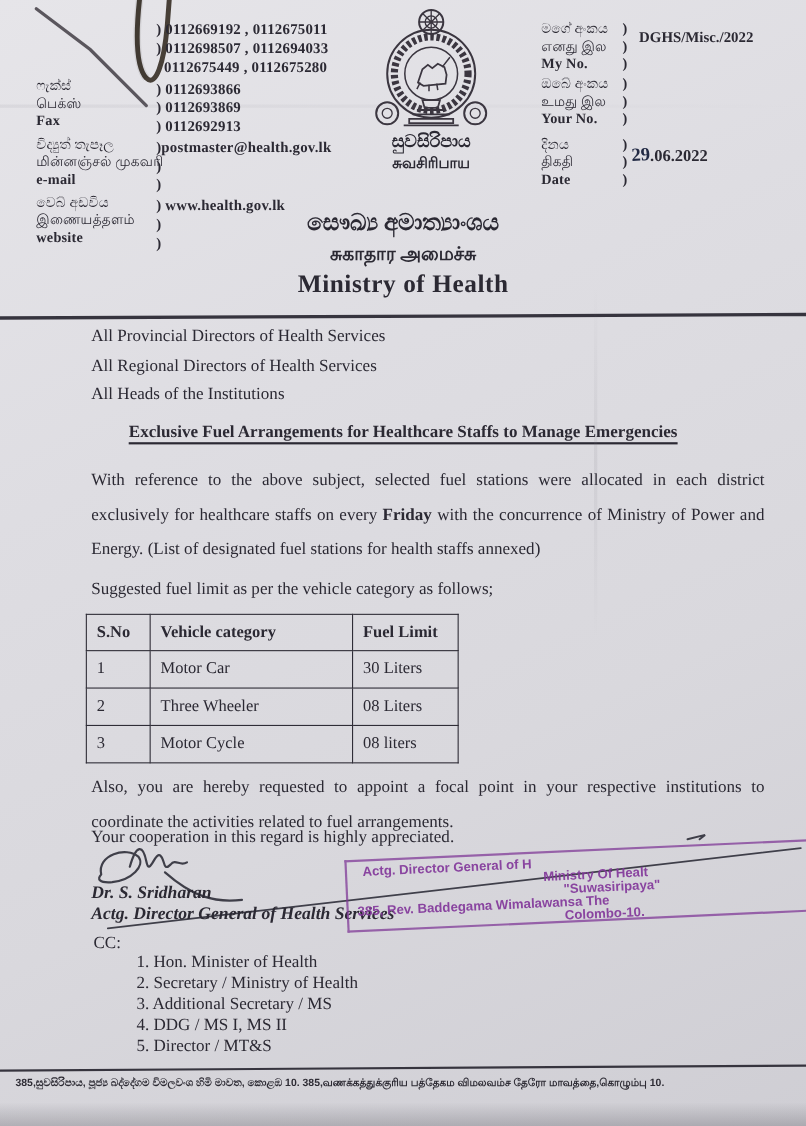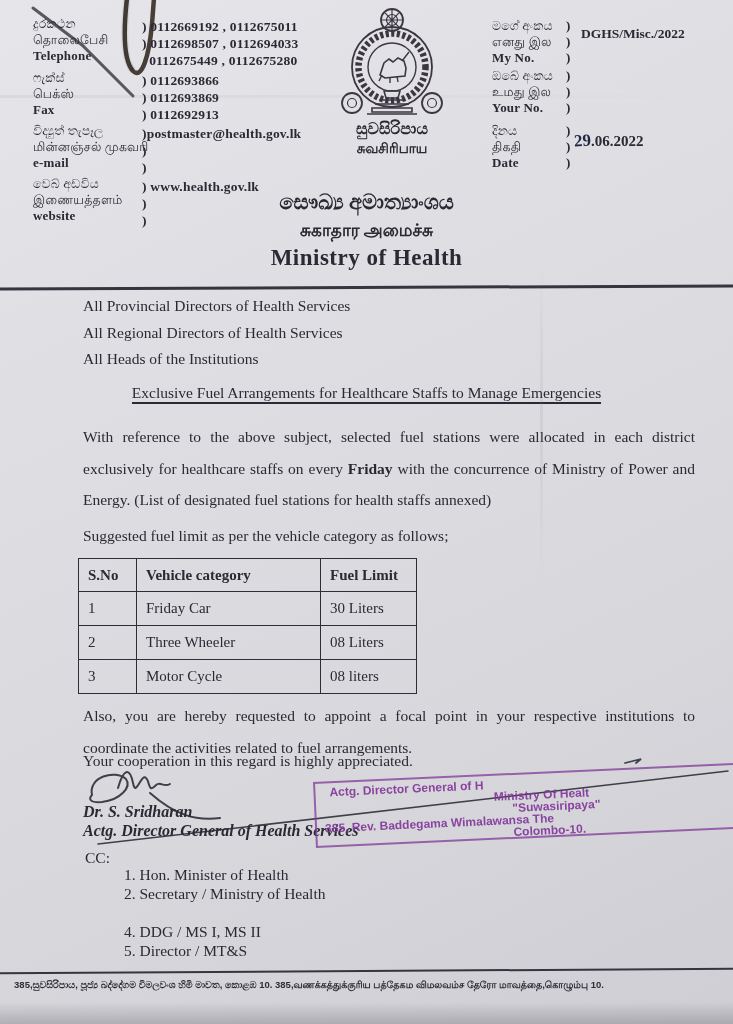--- a/index.html
+++ b/index.html
@@ -25,21 +25,21 @@
   .center-text{left:232px; width:320px; text-align:center;}
   .si-name{font-size:16px; font-weight:bold;}
   .ta-name{font-size:13.5px; font-weight:bold;}
   .en-name{font-size:18px; font-weight:bold; letter-spacing:2px;}
   .title-si{left:0; width:733px; text-align:center; font-size:21px; font-weight:bold;}
   .title-ta{left:0; width:733px; text-align:center; font-size:17px; font-weight:bold;}
   .title-en{left:0; width:733px; text-align:center; font-size:23px; font-weight:bold; letter-spacing:.5px;}
   .rule{left:0; width:733px; height:2.5px; background:#36343e;}
   .recipient{left:83px; font-size:15.5px;}
   .subject-wrap{left:0; width:733px; text-align:center;}
-  .subject-wrap span{font-weight:normal; font-size:15.5px; border-bottom:2px solid #2b2933; padding-bottom:1px;}
+  .subject-wrap span{font-weight:bold; font-size:15.5px; border-bottom:2px solid #2b2933; padding-bottom:1px;}
   .para{left:83px; width:612px; font-size:15.5px; line-height:31.5px; text-align:justify;}
   .line{left:83px; font-size:15.5px;}
   
   table.fuel{border-collapse:collapse; position:absolute; left:78px; top:558px;}
   table.fuel th, table.fuel td{
     border:1.7px solid #2f2d37; font-size:15px; text-align:left;
     padding:3px 6px 3px 9px; vertical-align:middle;
   }
   table.fuel th{font-weight:bold; height:26px;}
   table.fuel td{height:27px; font-weight:normal;}
@@ -68,25 +68,20 @@
 <body>
 
 <div id="page">
 
   <svg class="abs" style="left:0;top:0;" width="733" height="130" aria-hidden="true">
     <path d="M33,8 L82,45 L133,96" stroke="#423d44" stroke-width="3" fill="none" stroke-linecap="round" opacity=".85"></path>
     <path d="M127,-2 C123,34 124,61 133,71 C142,80 149,56 152,24 L154,-2" stroke="#473f37" stroke-width="4.5" fill="none" stroke-linecap="round"></path>
     <path d="M127,-2 C123,34 124,61 133,71" stroke="rgba(0,0,0,.25)" stroke-width="7" fill="none" opacity=".3"></path>
   </svg>
 
-  <div class="abs lblstack" style="left:33px;top:16px;">
-    <div>දුරකථන</div>
-    <div>தொலைபேசி</div>
-    <div class="en">Telephone</div>
-  </div>
   <div class="abs valstack" style="left:142px;top:18px;">
     <div>) 0112669192 , 0112675011</div>
     <div>) 0112698507 , 0112694033</div>
     <div>  0112675449 , 0112675280</div>
   </div>
 
   <div class="abs lblstack" style="left:33px;top:70px;">
     <div>ෆැක්ස්</div>
     <div>பெக்ஸ்</div>
     <div class="en">Fax</div>
@@ -201,21 +196,21 @@
     <thead>
       <tr>
         <th class="col-sno">S.No</th>
         <th class="col-veh">Vehicle category</th>
         <th class="col-fuel">Fuel Limit</th>
       </tr>
     </thead>
     <tbody>
       <tr>
         <td>1</td>
-        <td>Friday Car</td>
+        <td>Motor Car</td>
         <td>30 Liters</td>
       </tr>
       <tr>
         <td>2</td>
         <td>Three Wheeler</td>
         <td>08 Liters</td>
       </tr>
       <tr>
         <td>3</td>
         <td>Motor Cycle</td>
@@ -246,20 +241,21 @@
     <div class="st1">Actg. Director General of H</div>
     <div class="st2">Ministry Of Healt</div>
     <div class="st3">"Suwasiripaya"</div>
     <div class="st4">385, Rev. Baddegama Wimalawansa The</div>
     <div class="st5">Colombo-10.</div>
   </div>
 
   <div class="abs cc-label" style="top:849px;margin-left:23px;">CC:</div>
   <div class="abs cc-item" style="top:866px;">1. Hon. Minister of Health</div>
   <div class="abs cc-item" style="top:885px;">2. Secretary / Ministry of Health</div>
+  <div class="abs cc-item" style="top:904px;">3. Additional Secretary / MS</div>
   <div class="abs cc-item" style="top:923px;">4. DDG / MS I, MS II</div>
   <div class="abs cc-item" style="top:942px;">5. Director / MT&amp;S</div>
 
   <div class="abs footer-rule" style="top:970px;"></div>
   <div class="abs footer-line f1" style="top:979px;">385,සුවසිරිපාය, පූජ්‍ය බද්දේගම විමලවංශ හිමි මාවත, කොළඹ 10. 385,வணக்கத்துக்குரிய பத்தேகம விமலவம்ச தேரோ மாவத்தை,கொழும்பு 10.</div>
 
   <div class="crease" style="left:540px;top:260px;width:3px;height:320px;background:linear-gradient(to bottom,rgba(120,118,128,0),rgba(120,118,128,.12),rgba(120,118,128,0));"></div>
   <div class="crease" style="left:0;top:95px;width:733px;height:3px;background:linear-gradient(to right,rgba(120,118,128,.1),rgba(120,118,128,0));"></div>
 </div>
 

